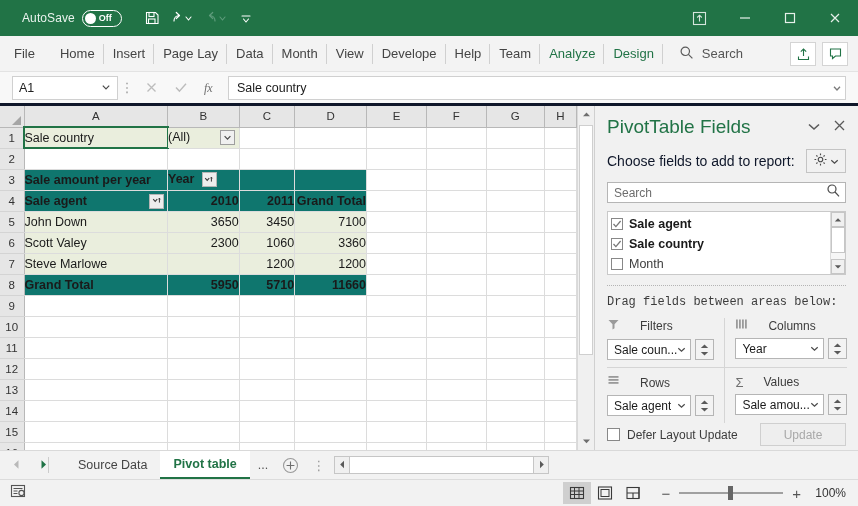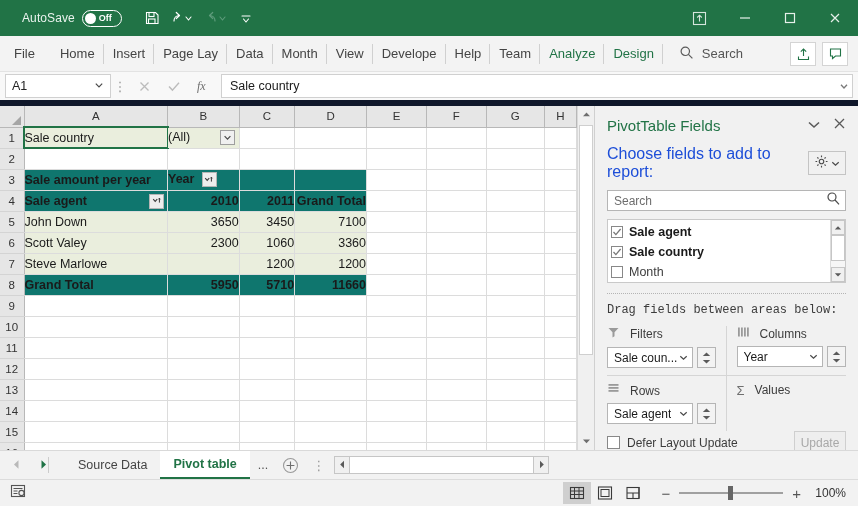--- a/index.html
+++ b/index.html
@@ -110,22 +110,22 @@
     border: 1px solid #d4d4d4;
     background: #fff;
     display:flex; align-items:center; justify-content:center;
   }
 
   
   .formula-bar {
     height: 34px; flex: 0 0 34px;
     background: #f8f8f8;
     display: flex; align-items: center;
-    border-bottom: 6px solid #0f172a;
-    padding: 0 5px;
+    border-bottom: 3px solid #0f172a;
+    padding: 0 12px;
   }
   .namebox {
     width: 106px; height: 24px;
     background: #ffffff;
     border: 1px solid #d0d0d0;
     display: flex; align-items: center;
     padding: 0 6px;
     font-size: 12.5px; color: #222;
   }
   .namebox .nb-arrow { margin-left: auto; }
@@ -275,29 +275,29 @@
     background: #f1f1f1;
     display: flex; flex-direction: column;
     padding: 0 12px;
     min-width:0;
   }
   .pane-header {
     display: flex; align-items: center;
     padding-top: 10px;
   }
   .pane-title {
-    font-size: 15px; color: #217346;
+    font-size: 19px; color: #217346;
     font-weight: normal;
   }
   .pane-hdr-btns { margin-left: auto; display: flex; align-items: center; gap: 12px; }
   .pane-sub {
     margin-top: 11px;
     display: flex; align-items: center;
   }
-  .pane-sub-text { font-size: 16px; color: #1d4ed8; }
+  .pane-sub-text { font-size: 14px; color: #0f172a; }
   .gear-btn {
     margin-left: auto;
     width: 40px; height: 24px;
     border: 1px solid #c4c4c4;
     background: #f1f1f1;
     display: flex; align-items: center; justify-content: center; gap: 2px;
   }
   .search-box {
     margin-top: 9px;
     height: 23px;
@@ -363,21 +363,21 @@
     display: grid;
     grid-template-columns: 1fr 1fr;
     column-gap: 0;
     row-gap: 0;
   }
   .area-cell { padding: 0 0 7px 0; }
   .area-cell.left { padding-right: 10px; border-right: 1px solid #d5d5d5; }
   .area-cell.right { padding-left: 10px; }
   .area-cell.botleft { padding-top: 7px; padding-right:10px; border-right: 1px solid #d5d5d5; border-top: 1px solid #d5d5d5; }
   .area-cell.botright { padding-top: 7px; padding-left:10px; border-top: 1px solid #d5d5d5; }
-  .area-head { display:flex; align-items:center; gap:10px; font-size: 12px; color:#3c3c3c; }
+  .area-head { display:flex; align-items:center; gap:20px; font-size: 12px; color:#3c3c3c; }
   .area-row { margin-top: 5px; display:flex; align-items:center; gap:4px; }
   .pill {
     flex: 1; min-width: 0;
     height: 21px;
     background: #ffffff;
     border: 1px solid #b5b5b5;
     display:flex; align-items:center;
     padding: 0 4px 0 6px;
     font-size: 12px; color:#1a1a1a;
   }
@@ -394,21 +394,21 @@
   }
   .pane-footer {
     margin-top: auto;
     margin-bottom: 9px;
     display:flex; align-items:center;
   }
   .defer { display:flex; align-items:center; gap:7px; font-size:12px; color:#3c3c3c; }
   .defer .cbox { width:13px; height:13px; flex:0 0 13px; }
   .update-btn {
     margin-left:auto;
-    width: 52px; height: 23px;
+    width: 86px; height: 23px;
     border: 1px solid #cfcfcf;
     background: #eeeeee;
     color: #a8a8a8;
     font-size: 12px;
     display:flex;align-items:center;justify-content:center;
   }
 
   
   .sheetbar {
     height: 29px; flex: 0 0 29px;
@@ -1050,20 +1050,38 @@
                 </svg>
             </span>
           </div>
         </div>
 
         <div class="area-cell botright">
           <div class="area-head">
             <span style="font-size:13px;color:#6f6f6f;line-height:1;">Σ</span>
             <span>Values</span>
           </div>
+          <div class="area-row">
+            <span class="pill">
+              <span class="pill-text">Sale amou...</span>
+              <span class="pill-arrow">
+                <svg width="9" height="9" viewBox="0 0 9 9">
+                    <path d="M1.3 3.2l3.2 3 3.2-3" fill="none" stroke="#4a4a4a" stroke-width="1.2"></path>
+                  </svg>
+              </span>
+            </span>
+            <span class="spin">
+              <svg width="9" height="5" viewBox="0 0 9 5">
+                  <path d="M0.8 4L4.5 0.6 8.2 4z" fill="#5a5a5a"></path>
+                </svg>
+              <svg width="9" height="5" viewBox="0 0 9 5">
+                  <path d="M0.8 1L4.5 4.4 8.2 1z" fill="#5a5a5a"></path>
+                </svg>
+            </span>
+          </div>
         </div>
       </div>
 
       <div class="pane-footer">
         <span class="defer">
           <span class="cbox"></span>
           <span>Defer Layout Update</span>
         </span>
         <span class="update-btn">Update</span>
       </div>

